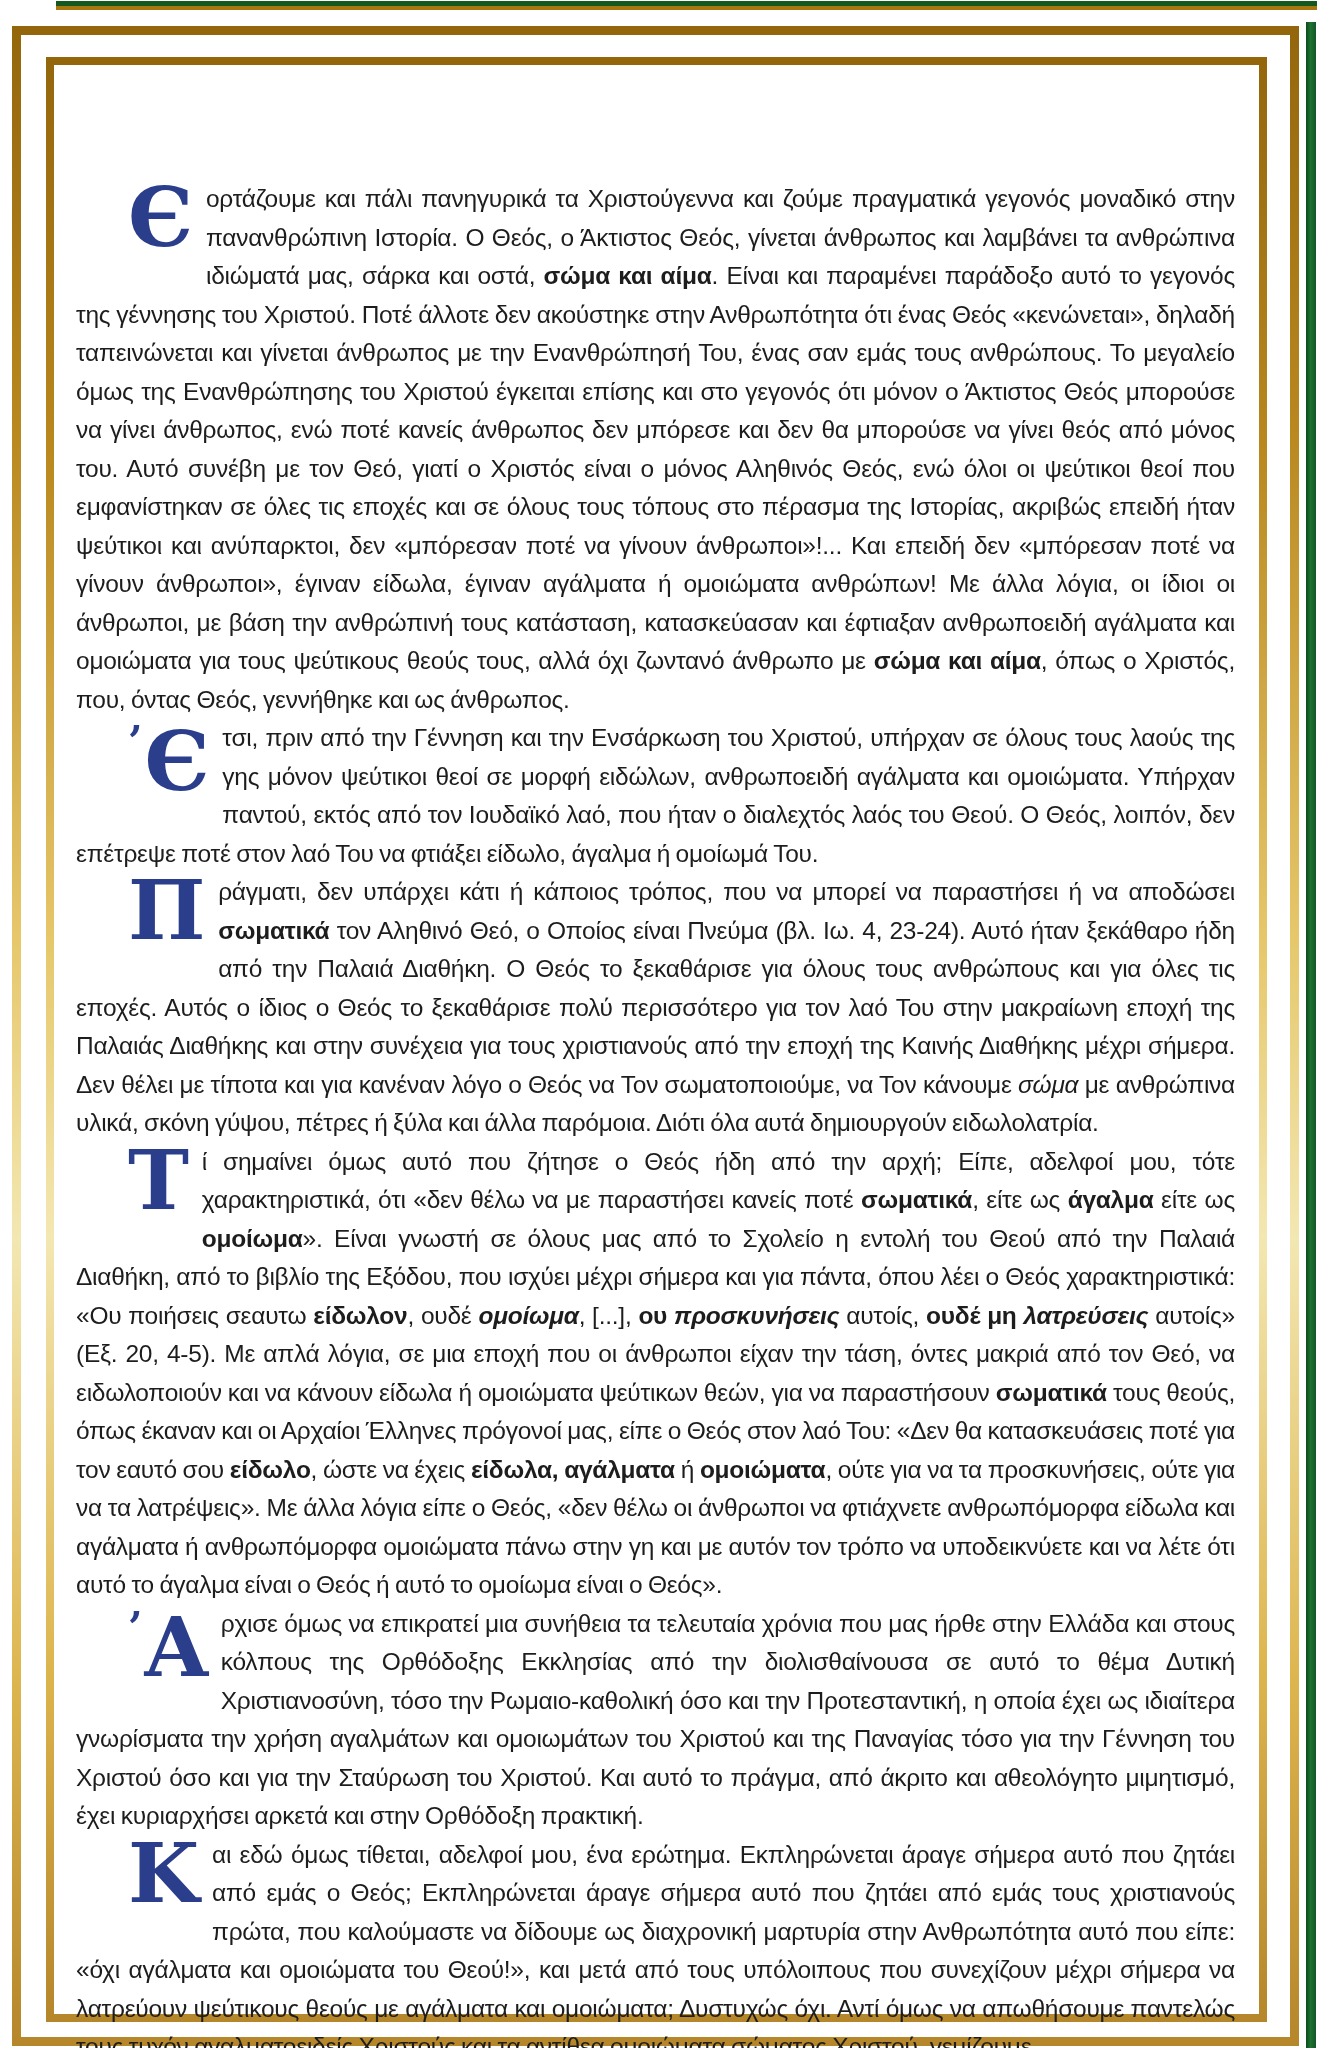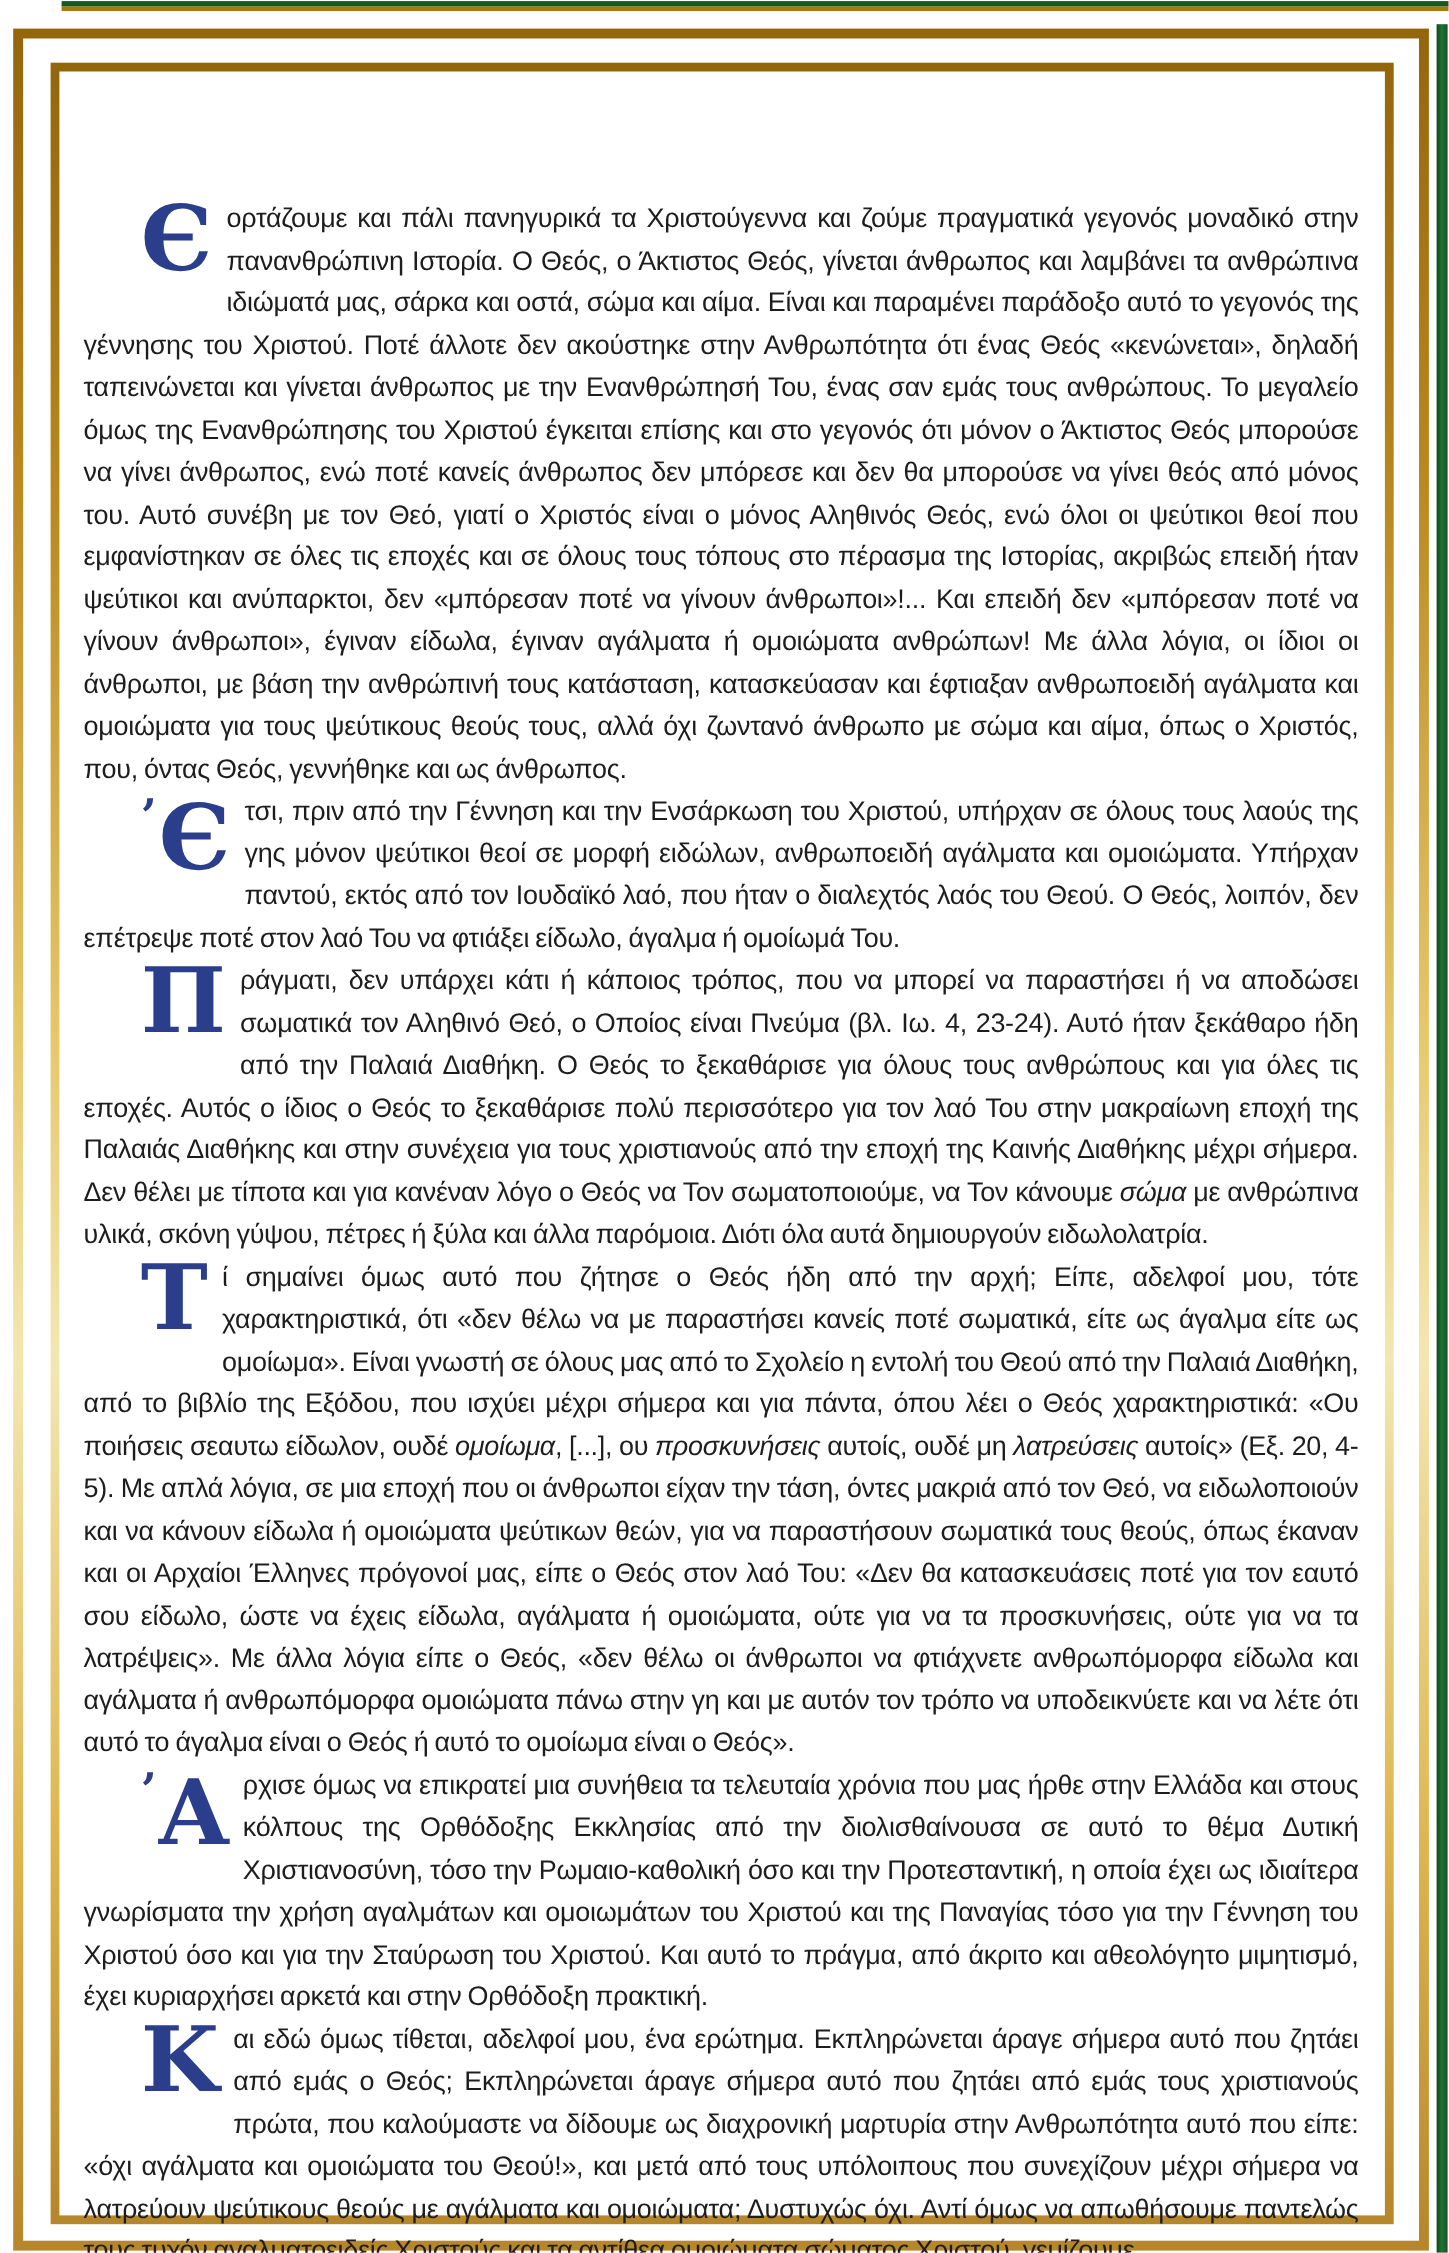--- a/index.html
+++ b/index.html
@@ -17,21 +17,21 @@
   .frame.inner{left:46px;top:57px;width:1221px;height:1965px;}
   .frame.inner .frame-fill{position:absolute;inset:8px;background:#ffffff;}
   .green-stripe{position:absolute;top:22px;bottom:0;right:1px;width:10px;
     background:linear-gradient(90deg,#0e4a1c,#1d7232 45%,#14552a);}
   
   .content{position:absolute;left:76px;right:82px;top:180px;z-index:5;}
   .date-line{font-size:26px;font-weight:bold;text-align:right;letter-spacing:-0.2px;}
   .salutation{font-size:24.5px;font-weight:bold;margin:16px 0 0 56px;letter-spacing:-0.25px;}
   .para{font-size:24.5px;line-height:38.5px;text-align:justify;margin:0;
         letter-spacing:-0.25px;word-spacing:-1px;}
-  .para-text b{font-weight:normal;}
+  .para-text b{font-weight:bold;}
   .para-text i{font-style:italic;}
   .dropcap-wrap{float:left;height:71px;margin:7px 13px 0 52px;line-height:0.74;white-space:nowrap;}
   .dropcap-letter{
     font-family:"DejaVu Serif", serif;font-weight:bold;font-size:82px;
     color:#2a3e8c;
   }
   .dropcap-mark{
     font-family:"DejaVu Serif", serif;font-weight:bold;font-size:42px;
     color:#2a3e8c;vertical-align:34px;margin-right:2px;
   }

